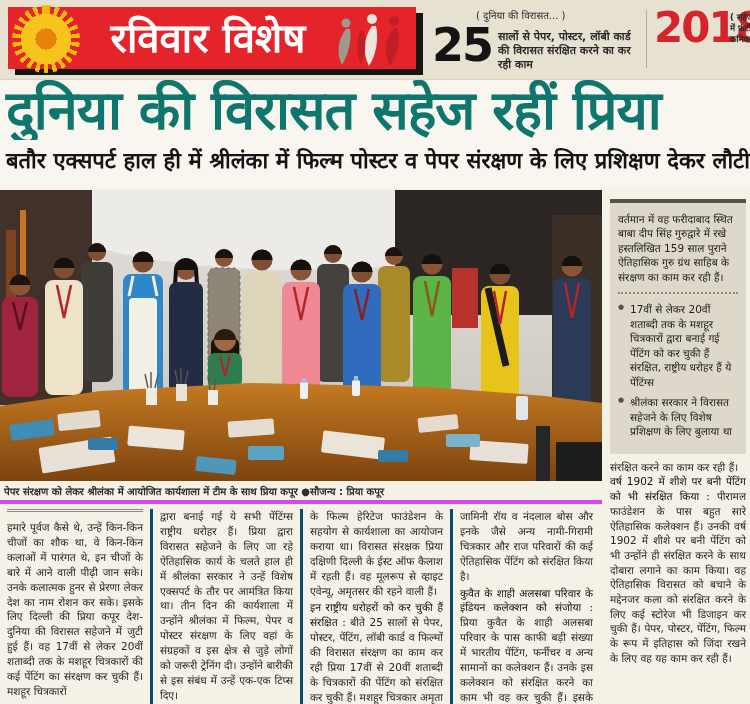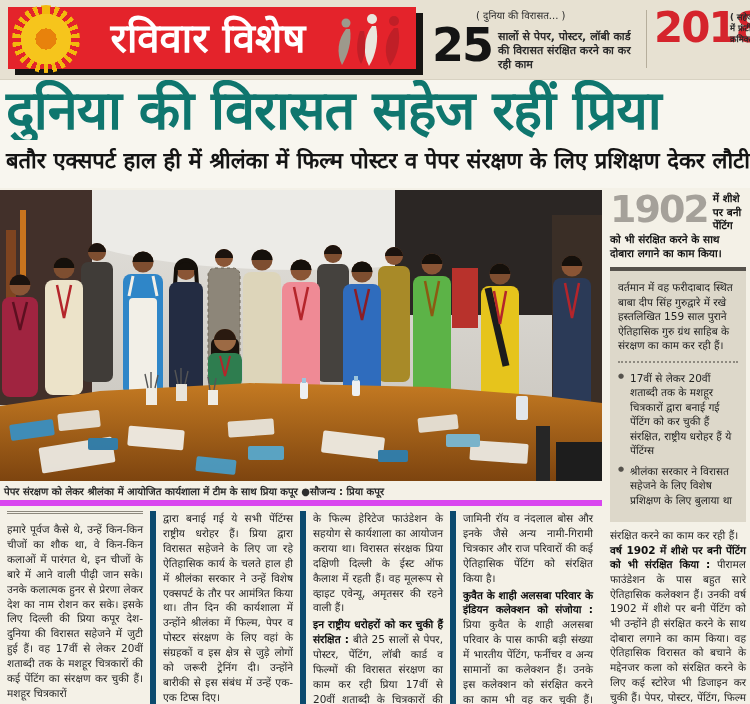--- a/index.html
+++ b/index.html
@@ -55,33 +55,33 @@
     white-space:nowrap; overflow:hidden;
   }
 
   
   .main { position:absolute; top:190px; left:0; width:750px; height:514px; display:flex; }
   .left-col { width:602px; }
   .photo-frame { width:602px; height:291px; background:#c9c6c0; overflow:hidden; }
   .photo-frame svg { display:block; }
   .photo-caption {
     font-size:10px; font-weight:bold; color:#2d2d2d; padding:3px 4px 2px 4px;
-    border-bottom:6px solid #d946ef; white-space:nowrap; overflow:hidden;
+    border-bottom:4px solid #d946ef; white-space:nowrap; overflow:hidden;
   }
 
   .article { display:flex; height:200px; padding-top:5px; }
   .article .col {
     width:150px; padding:0 7px; font-size:10.5px; line-height:1.42;
     text-align:justify; overflow:hidden; color:#262626;
   }
-  .article .col + .col { border-left:6px solid #0c4a6e; }
+  .article .col + .col { border-left:3px solid #0c4a6e; }
   .article p { margin-bottom:2px; }
   .byline { font-size:11.5px; font-weight:bold; color:#1a1a1a; padding-bottom:4px; }
   .byline-rule { border-bottom:3px double #8d897d; margin-bottom:8px; }
-  .lead-in { font-weight:bold; color:#0f0f0f; }
+  .lead-in { font-weight:normal; color:#0f0f0f; }
 
   
   .sidebar { width:148px; padding:2px 4px 0 8px; overflow:hidden; }
   .year-block { font-size:10.5px; font-weight:bold; line-height:1.3; color:#151515; }
   .year-number { float:left; font-size:38px; line-height:34px; font-weight:bold; color:#a5a19a; letter-spacing:-2px; margin-right:5px; }
   .sidebar-rule { clear:both; border-top:4px solid #56524c; margin:7px 0 0 0; }
   .gray-box { background:#ddd8ca; padding:9px 8px; font-size:10.5px; line-height:1.38; color:#222; }
   .gray-box .box-para { font-weight:500; }
   .box-divider { border-top:2px dotted #8e8a80; margin:8px 0; }
   .gray-box ul { list-style:none; }
@@ -304,24 +304,20 @@
       </div>
       <div class="col">
         <p><span>जामिनी रॉय व नंदलाल बोस और इनके जैसे अन्य नामी-गिरामी चित्रकार और राज परिवारों की कई ऐतिहासिक पेंटिंग को संरक्षित किया है।</span></p>
         <p><span class="lead-in">कुवैत के शाही अलसबा परिवार के इंडियन कलेक्शन को संजोया :</span>
            <span>प्रिया कुवैत के शाही अलसबा परिवार के पास काफी बड़ी संख्या में भारतीय पेंटिंग, फर्नीचर व अन्य सामानों का कलेक्शन हैं। उनके इस कलेक्शन को संरक्षित करने का काम भी वह कर चुकी हैं। इसके अलावा गुजरात के एक शाही परिवार की वर्ष 1894 की पेंटिंग को भी वर्तमान में</span></p>
       </div>
     </div>
   </div>
 
   <div class="sidebar">
-    <div class="year-block">
-      <span class="year-number">1902</span>
-      <span>में शीशे पर बनी पेंटिंग को भी संरक्षित करने के साथ दोबारा लगाने का काम किया।</span>
-    </div>
     <div class="sidebar-rule"></div>
     <div class="gray-box">
       <div class="box-para">वर्तमान में वह फरीदाबाद स्थित बाबा दीप सिंह गुरुद्वारे में रखे हस्तलिखित 159 साल पुराने ऐतिहासिक गुरु ग्रंथ साहिब के संरक्षण का काम कर रही हैं।</div>
       <div class="box-divider"></div>
       <ul>
         <li>17वीं से लेकर 20वीं शताब्दी तक के मशहूर चित्रकारों द्वारा बनाई गई पेंटिंग को कर चुकी हैं संरक्षित, राष्ट्रीय धरोहर हैं ये पेंटिंग्स</li>
         <li>श्रीलंका सरकार ने विरासत सहेजने के लिए विशेष प्रशिक्षण के लिए बुलाया था</li>
       </ul>
     </div>
     <div class="sidebar-cont">

